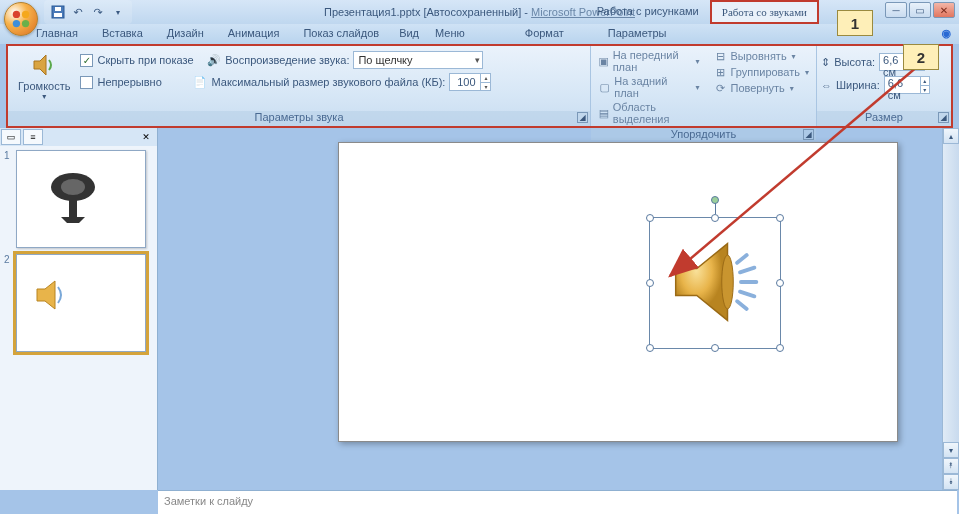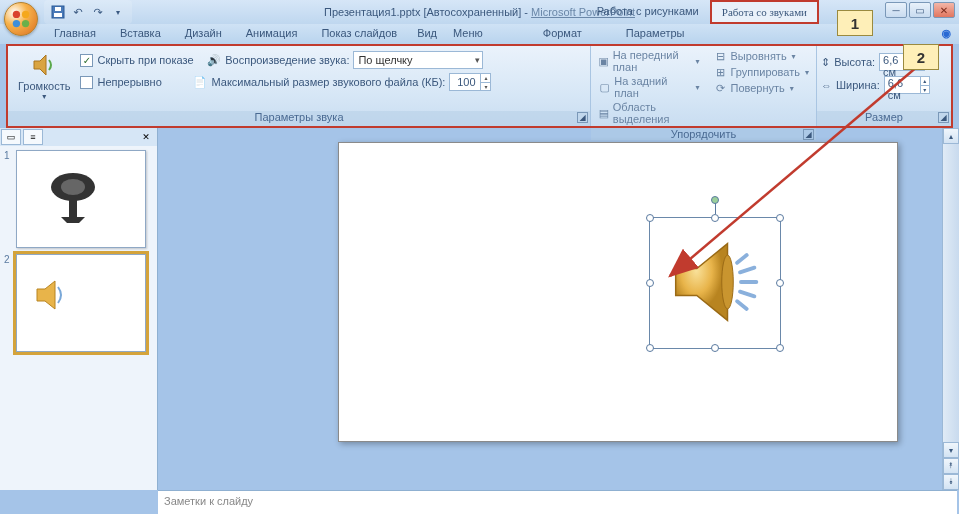--- a/index.html
+++ b/index.html
@@ -19,21 +19,21 @@
 .win-controls { position: absolute; right: 4px; top: 2px; display: flex; gap: 2px; }
 .win-btn { width: 22px; height: 16px; border: 1px solid #7a98b8; background: linear-gradient(#e8f1fa,#c9dcf0); border-radius: 2px; display:flex;align-items:center;justify-content:center;font-size:10px;color:#3b587d;cursor:pointer; }
 .win-btn.close { background: linear-gradient(#f3b6a8,#e2765f); color:#7a2a1a; }
 
 
 .callout { position: absolute; background: #feefb8; border: 1px solid #9a8a3f; width: 36px; height: 26px; display: flex; align-items: center; justify-content: center; font-size: 15px; font-weight: bold; color: #333; z-index:30; }
 .c1 { right: 86px; top: 10px; }
 .c2 { right: 20px; top: 44px; }
 
 
-.ribbon-tabs { height: 20px; background: linear-gradient(#cfe2f5,#b9d4ee); display: flex; padding-left: 42px; gap: 0; }
+.ribbon-tabs { height: 20px; background: linear-gradient(#cfe2f5,#b9d4ee); display: flex; padding-left: 24px; gap: 0; }
 .rtab { padding: 3px 12px; color: #3b587d; cursor: pointer; }
 .rtab.small { padding: 3px 8px; }
 
 
 .ribbon { height: 84px; background: linear-gradient(#eaf2fb,#d7e7f6 60%,#c9ddf1); border: 2px solid #c13b2e; margin: 0 6px; display: flex; position: relative; }
 .group { border-right: 1px solid #a9c5e2; display: flex; flex-direction: column; height: 100%; }
 .group-body { flex: 1; display: flex; align-items: flex-start; padding: 2px 4px; gap: 4px; }
 .group-label { height: 15px; text-align: center; font-size: 10px; color: #4a6a92; background: rgba(180,205,230,.5); position: relative; }
 .group-label .launcher { position:absolute; right:2px; top:1px; width:11px;height:11px; border:1px solid #7a98b8; font-size:8px; line-height:9px; color:#3b587d; cursor:pointer; }
 .bigbtn { display: flex; flex-direction: column; align-items: center; justify-content: center; padding: 2px 6px; cursor:pointer; color:#3b587d; }

